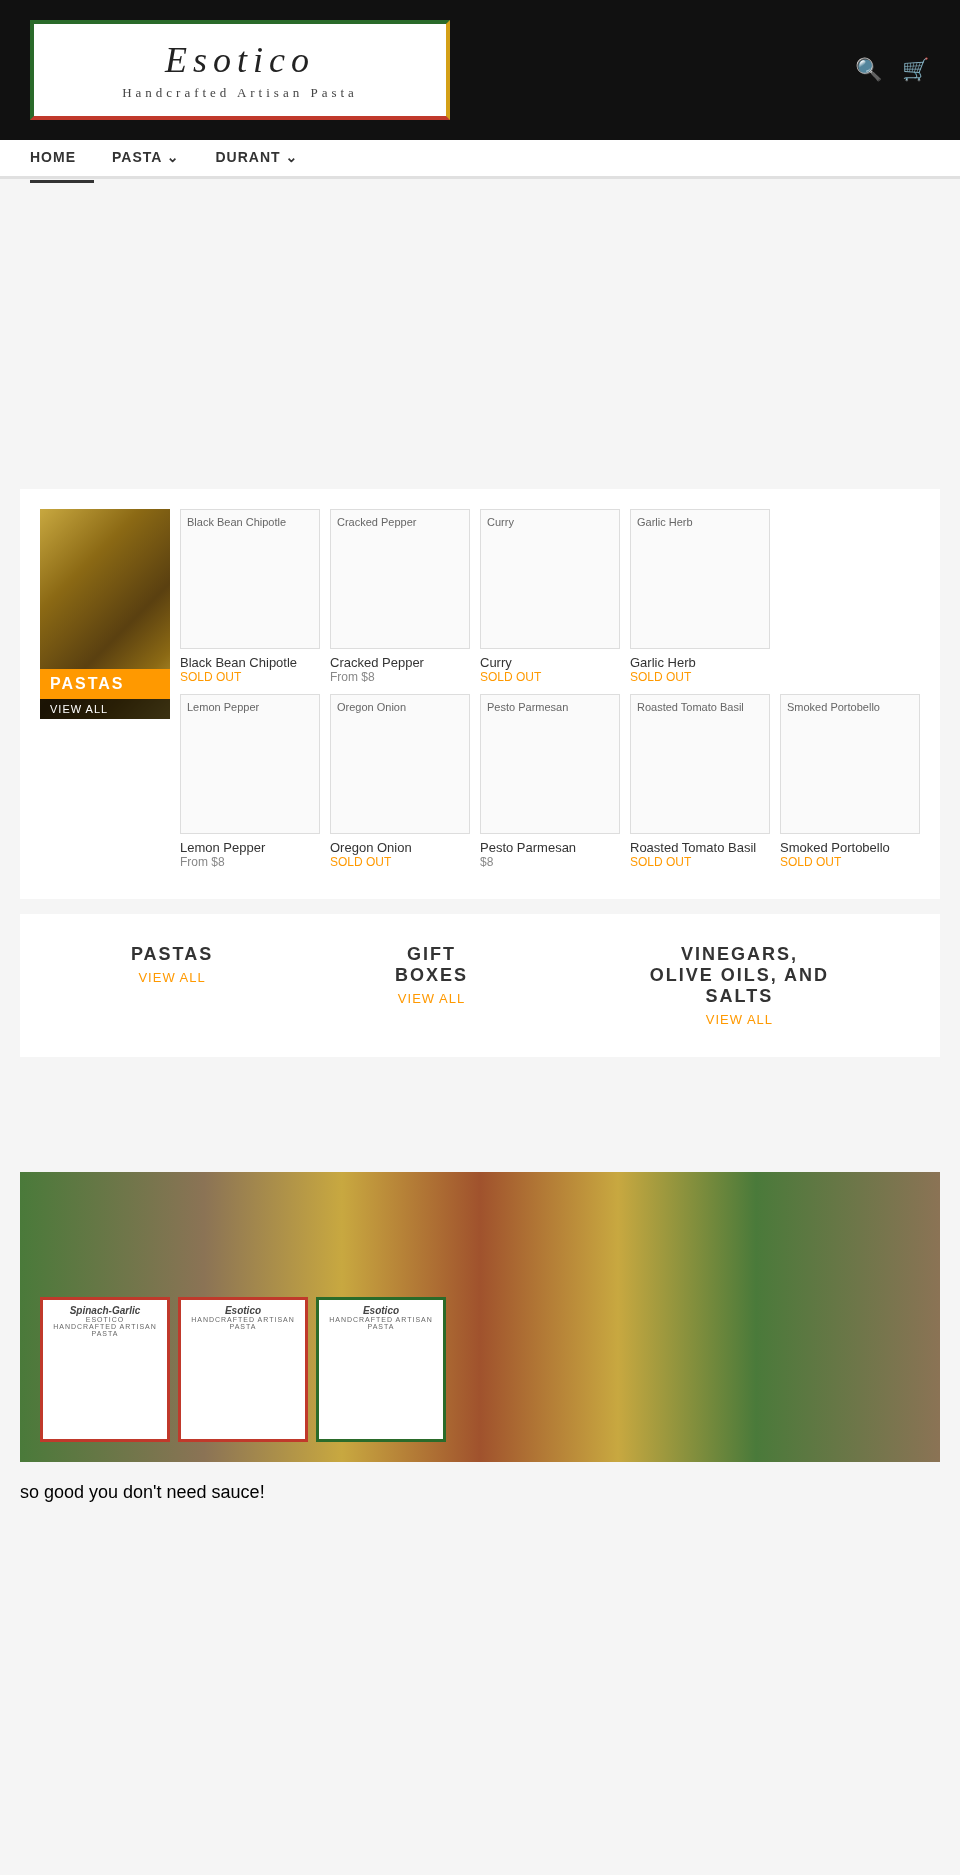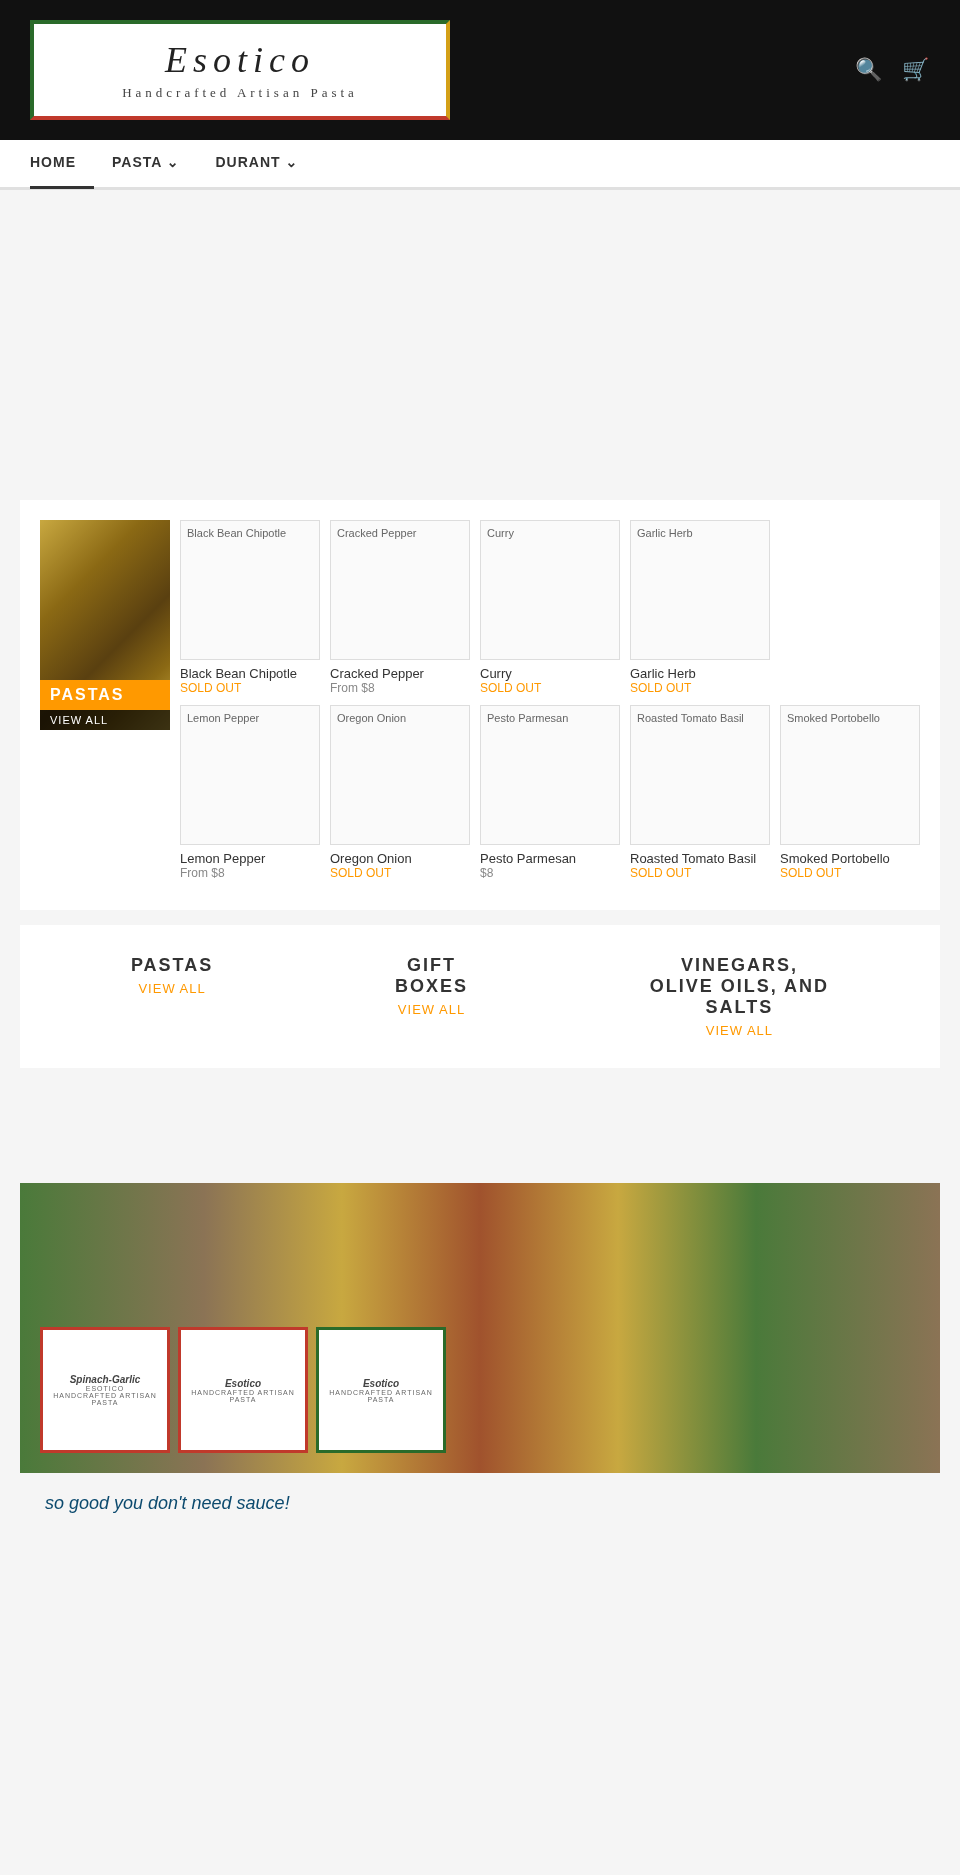--- a/index.html
+++ b/index.html
@@ -47,21 +47,21 @@
       cursor: pointer;
     }
 
     
     .nav {
       background: #fff;
       border-bottom: 3px solid #e0e0e0;
       display: flex;
       align-items: center;
       padding: 0 30px;
-      height: 50px;
+      height: 39px;
     }
     .nav-item {
       padding: 0 18px;
       height: 50px;
       display: flex;
       align-items: center;
       font-size: 14px;
       font-weight: bold;
       letter-spacing: 1px;
       color: #333;
@@ -218,27 +218,26 @@
       display: flex;
       gap: 8px;
       width: 100%;
       height: 100%;
       align-items: flex-end;
       padding: 20px;
       flex-wrap: wrap;
     }
     .pasta-box {
       width: 130px;
-      height: 126px;
+      height: 145px;
       background: white;
       border: 3px solid;
       display: flex;
       flex-direction: column;
       align-items: center;
-      justify-content: center;
       font-size: 9px;
       text-align: center;
       color: #333;
       padding: 5px;
     }
     .pasta-box-red { border-color: #c0392b; }
     .pasta-box-green { border-color: #2a6b2a; }
     .pasta-box-orange { border-color: #d4a017; }
 
     .box-name {
@@ -250,24 +249,23 @@
     .box-brand {
       font-size: 7px;
       letter-spacing: 1px;
       color: #666;
       text-transform: uppercase;
     }
 
     
     .bottom-tagline {
       background: #f5f5f5;
-      padding: 20px 45px;
-      font-style: italic;
+      padding: 20px 20px;
       font-size: 18px;
-      color: #0c4a6e;
+      color: #000000;
     }
   </style>
 </head>
 <body>
 
 <div class="header">
   <div class="logo-container">
     <div class="logo-title">Esotico</div>
     <div class="logo-subtitle">Handcrafted Artisan Pasta</div>
   </div>

